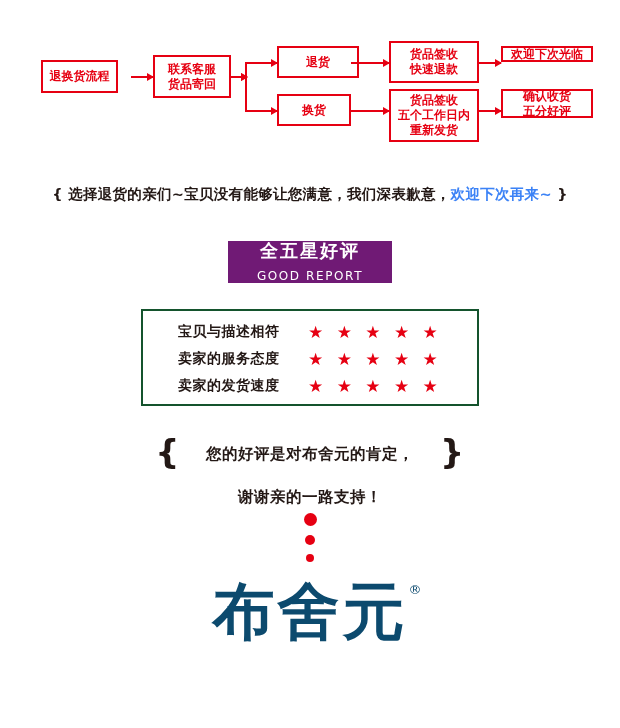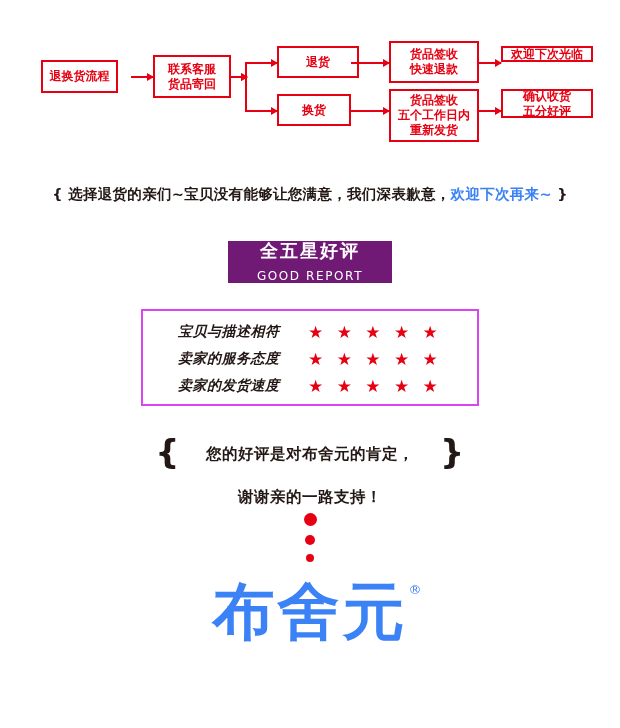--- a/index.html
+++ b/index.html
@@ -102,23 +102,22 @@
   }
 
   
   #rating-box {
     position: absolute;
     left: 141px;
     top: 309px;
     width: 338px;
     height: 97px;
     box-sizing: border-box;
-    border: 2px solid #d946ef;
+    border: 2px solid #14532d;
     padding: 7px 16px 0 0;
-    font-style: italic;
   }
   .rating-row {
     display: flex;
     align-items: center;
     height: 27px;
     padding-left: 35px;
   }
   .rating-label {
     font-size: 14px;
     font-weight: bold;
@@ -190,21 +189,21 @@
     position: absolute;
     left: 0;
     top: 581px;
     width: 620px;
     text-align: center;
   }
   #logo .wordmark {
     font-family: "DejaVu Serif", "Liberation Serif", serif;
     font-size: 62px;
     font-weight: bold;
-    color: #3b82f6;
+    color: #0c4a6e;
     letter-spacing: 3px;
     line-height: 1;
     display: inline-block;
     position: relative;
   }
   #logo .reg {
     position: absolute;
     right: -17px;
     top: 2px;
     font-size: 13px;

